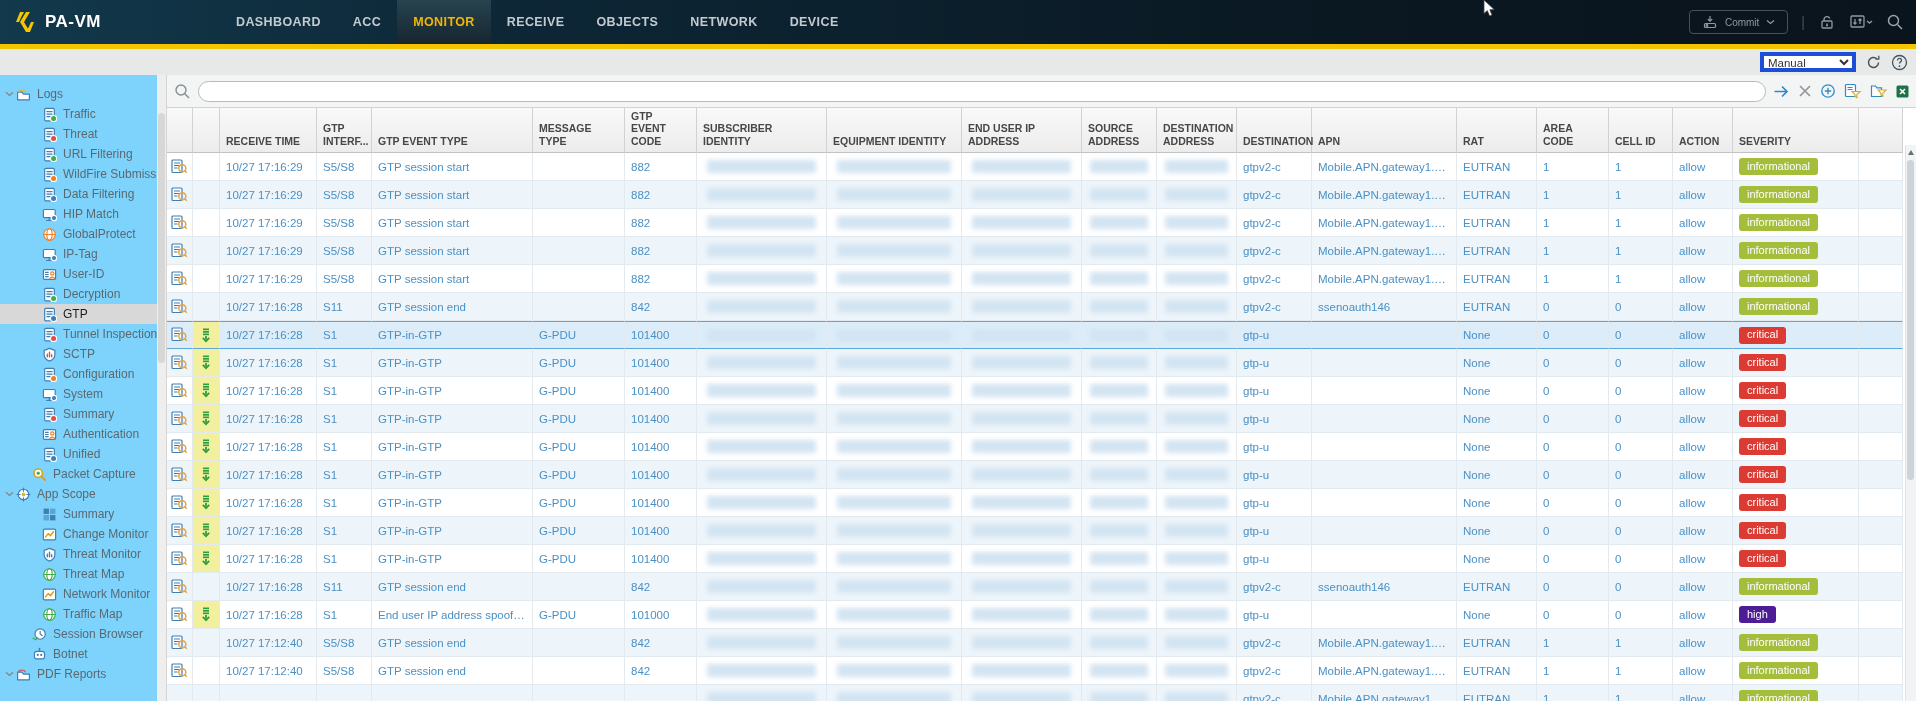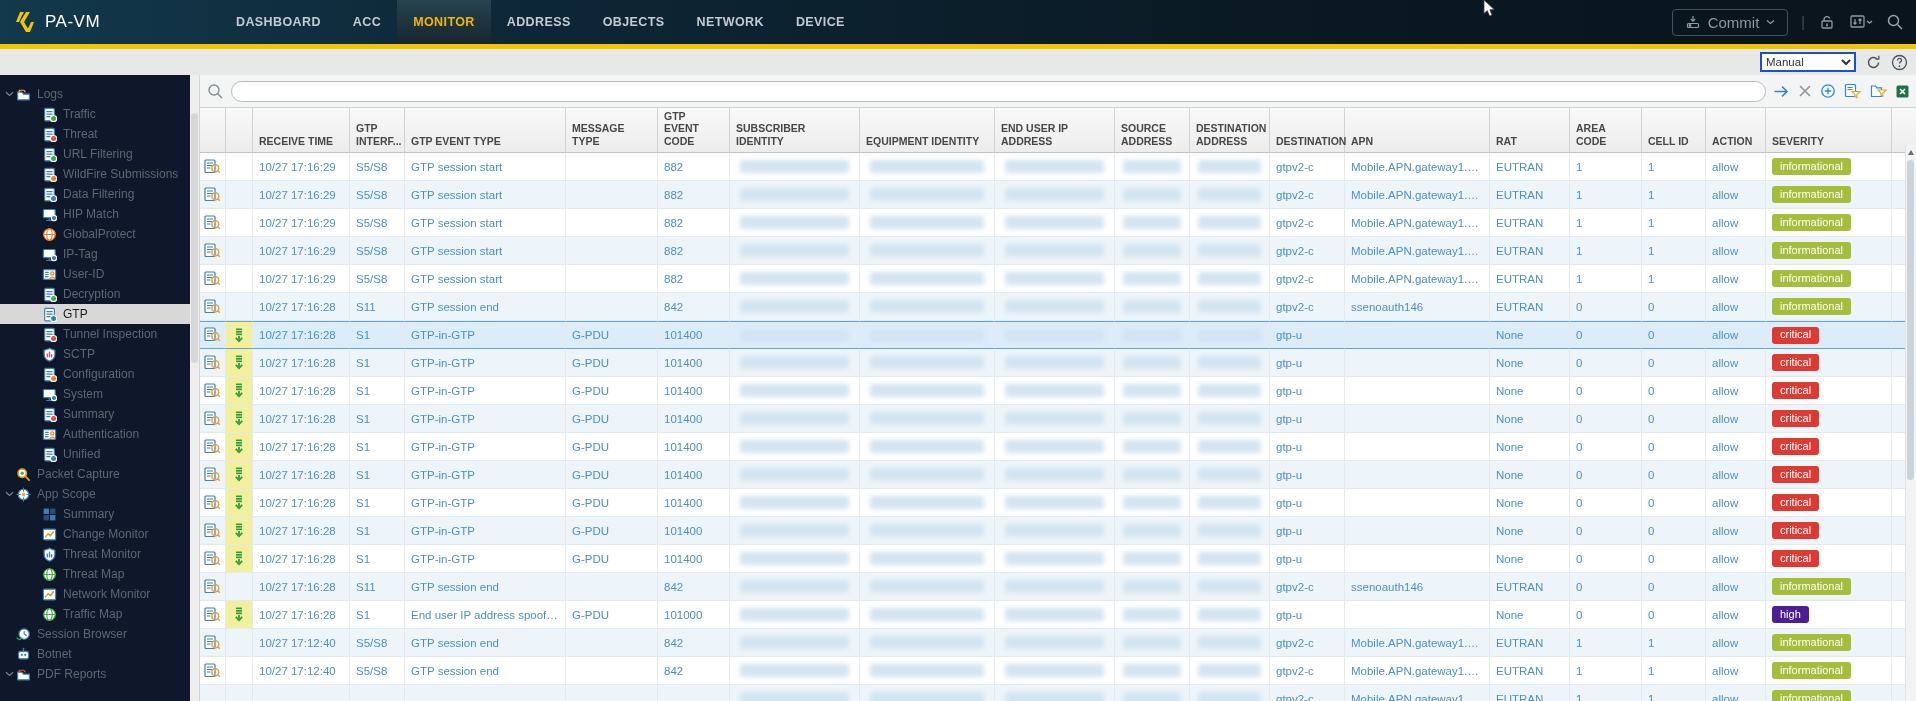--- a/index.html
+++ b/index.html
@@ -2,42 +2,42 @@
 <html><head>
 <meta charset="utf-8">
 <style>
   html,body{margin:0;padding:0;background:#cfd2d3}
   .screen{position:relative;width:1916px;height:701px;overflow:hidden;background:#e7e9e9;
           font-family:"Liberation Sans",sans-serif;}
   
   .navbar{height:44px;background:linear-gradient(90deg,#12394c 0%,#0d2635 28%,#0a1822 70%,#0a141c 100%);
           display:flex;align-items:center;position:relative}
   .logo{display:flex;align-items:center;gap:9px;padding-left:14px;width:140px;flex:none}
-  .logo-text{color:#fff;font-size:17px;font-weight:normal;letter-spacing:.5px}
+  .logo-text{color:#fff;font-size:17px;font-weight:bold;letter-spacing:.5px}
   .tabs{display:flex;height:44px;margin-left:66px}
   .tab{line-height:44px;padding:0 16px;font-size:12.5px;font-weight:bold;color:#c3cbd0;letter-spacing:.4px;cursor:default}
   .tab.active{color:#f2b600;background:linear-gradient(180deg,#27434f 0%,#16262f 100%)}
   .nav-right{margin-left:auto;display:flex;align-items:center;gap:13px;padding-right:12px}
   .commit-btn{display:flex;align-items:center;gap:7px;border:1px solid #46525a;border-radius:4px;
-              color:#8d9aa1;font-size:15px;padding:4px 12px;cursor:default}
+              color:#8d9aa1;font-size:10px;padding:4px 12px;cursor:default}
   .nav-sep{color:#46525a;font-size:14px}
   .nav-icon{display:flex}
   
   .stripe{height:5px;background:#f5c400}
   .toolbar{height:26px;background:#e7e9e9;display:flex;align-items:center;justify-content:flex-end;gap:9px;padding-right:8px}
-  .refresh-select{height:20px;font-size:11.5px;border:2px solid #1d4ed8;background:#fff;width:96px;color:#333;border-radius:0}
+  .refresh-select{height:20px;font-size:11.5px;border:4px solid #1d4ed8;background:#fff;width:96px;color:#333;border-radius:0}
   .tb-icon{display:flex}
   
   .content{display:flex;height:626px}
-  .sidebar{width:200px;background:#0f172a;border-right:1px solid #d5d5d5;position:relative;
+  .sidebar{width:167px;background:#7dd3fc;border-right:1px solid #d5d5d5;position:relative;
            padding-top:9px;box-sizing:border-box;flex:none;overflow:hidden}
   .tree-item{height:20px;display:flex;align-items:center;font-size:12px;color:#5c6870;white-space:nowrap;cursor:default}
   .tree-item.selected{background:#d8d8d8;color:#1c1c1c;font-weight:normal}
   .tree-item .chev{width:11px;margin-left:5px;flex:none;display:flex}
-  .tree-item.lvl0nc{padding-left:16px}
+  .tree-item.lvl0nc{padding-left:32px}
   .tree-item.lvl1{padding-left:42px}
   .tree-icon{width:15px;height:15px;margin-right:6px;flex:none;display:flex}
   .side-scroll{position:absolute;top:0;right:0;width:9px;height:100%;background:#eeeeee}
   .side-thumb{position:absolute;top:38px;left:1px;width:7px;height:250px;background:#d7d7d7;border-radius:4px}
   
   .main{flex:1;display:flex;flex-direction:column;min-width:0}
   .filterbar{height:33px;background:#f3f5f5;border-bottom:1px solid #cfd4d6;display:flex;align-items:center;
              padding:0 7px;gap:7px;box-sizing:border-box}
   .search-input{flex:1;height:19px;border:1px solid #b4babd;border-radius:11px;background:#fff;
                 padding:0 10px;font-size:12px;outline:none;min-width:0}
@@ -78,21 +78,21 @@
           <polygon points="6,3 10,3 7.5,7.5 5,13 6,13 2,13" fill="#f5c400"></polygon>
           <polygon points="16,23 12,23 14.5,18.5 17,13 20,13" fill="#f5c400"></polygon>
         </svg>
       </span>
       <span class="logo-text">PA-VM</span>
     </div>
     <nav class="tabs">
         <div class="tab">DASHBOARD</div>
         <div class="tab">ACC</div>
         <div class="tab active">MONITOR</div>
-        <div class="tab">ADDRESS</div>
+        <div class="tab">RECEIVE</div>
         <div class="tab">OBJECTS</div>
         <div class="tab">NETWORK</div>
         <div class="tab">DEVICE</div>
       </nav>
     <div class="nav-right">
       <div class="commit-btn">
         <span style="display:flex">
           <svg width="16" height="14" viewBox="0 0 16 14" fill="none" stroke="#8d9aa1" stroke-width="1.2">
             <path d="M8 1v5M5.8 4L8 6.2 10.2 4"></path>
               <rect x="2.5" y="8.5" width="11" height="4" rx="1"></rect>

